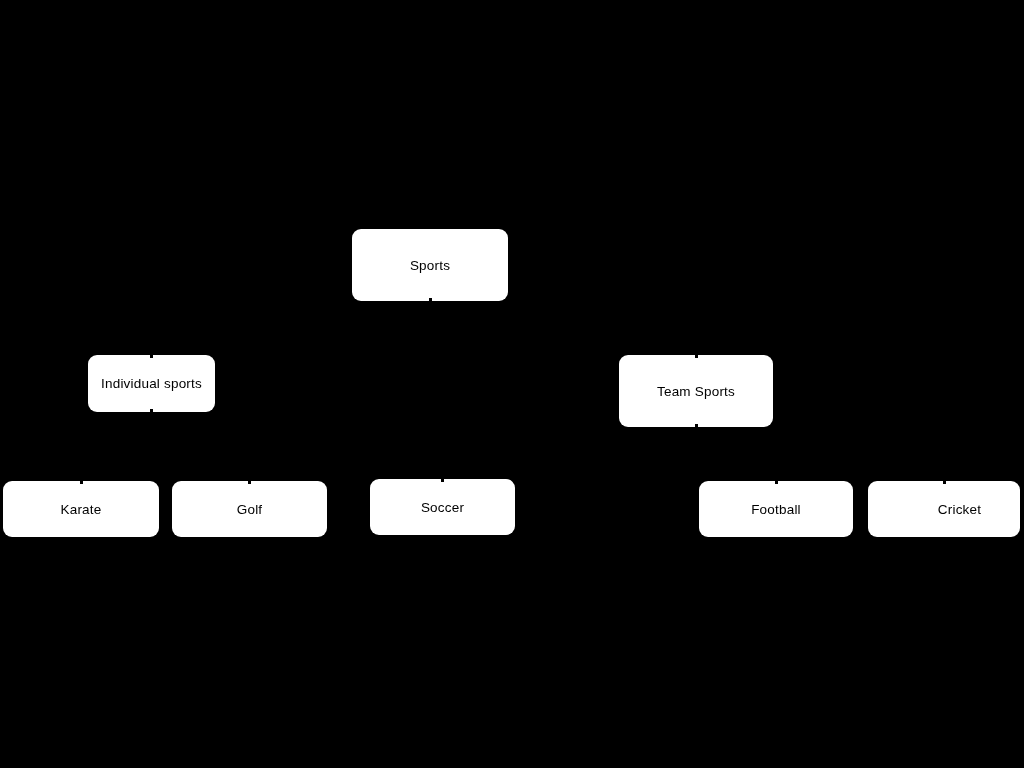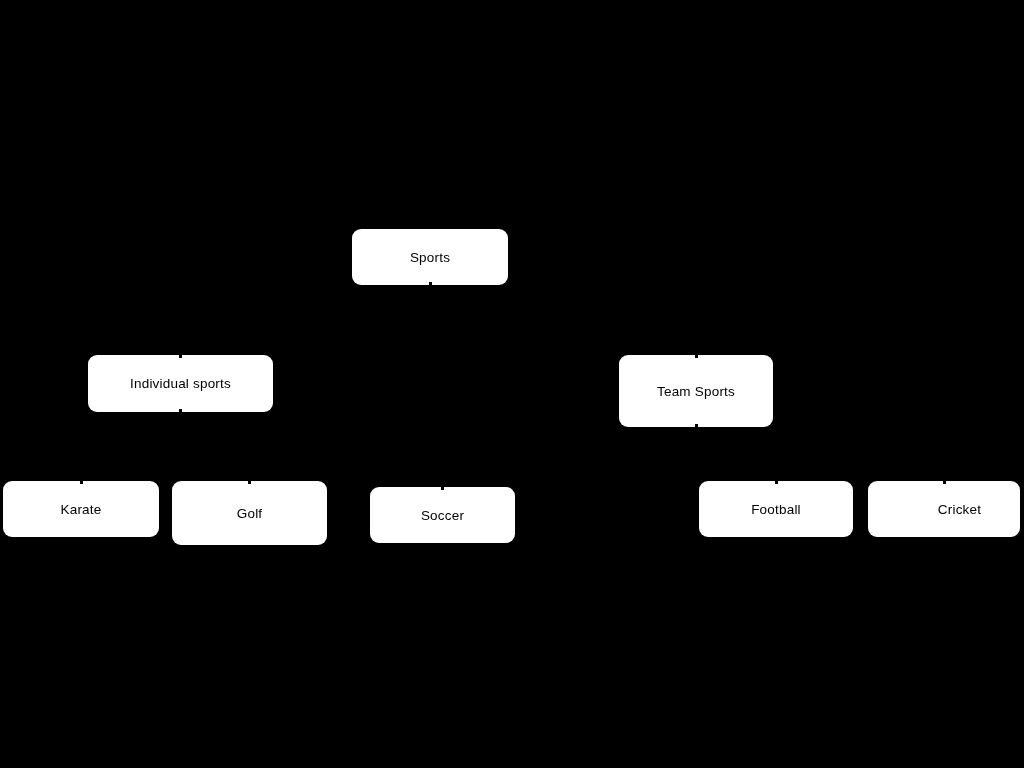--- a/index.html
+++ b/index.html
@@ -36,26 +36,26 @@
     width: 3px;
     height: 3px;
     margin-left: -1.5px;
     background: #000000;
     display: block;
   }
   .stub-top { top: 0; }
   .stub-bottom { bottom: 0; }
 
   
-  #node-sports            { left: 352px; top: 229px; width: 156px; height: 56px; }
-  #node-individual-sports { left: 88px;  top: 355px; width: 185px; height: 57px; }
+  #node-sports            { left: 352px; top: 229px; width: 156px; height: 72px; }
+  #node-individual-sports { left: 88px;  top: 355px; width: 127px; height: 57px; }
   #node-team-sports       { left: 619px; top: 355px; width: 154px; height: 72px; }
   #node-karate            { left: 3px;   top: 481px; width: 156px; height: 56px; }
-  #node-golf              { left: 172px; top: 481px; width: 155px; height: 64px; }
-  #node-soccer            { left: 370px; top: 479px; width: 145px; height: 56px; margin-top: 8px; }
+  #node-golf              { left: 172px; top: 481px; width: 155px; height: 56px; }
+  #node-soccer            { left: 370px; top: 479px; width: 145px; height: 56px; }
   #node-football          { left: 530px; top: 482px; width: 154px; height: 55px; }
   #node-netball           { left: 699px; top: 481px; width: 154px; height: 56px; }
   #node-cricket           { left: 868px; top: 481px; width: 152px; height: 56px; padding-left: 31px; }
 </style>
 </head>
 <body>
 
 <div id="canvas">
 
   <div class="node" id="node-sports">

